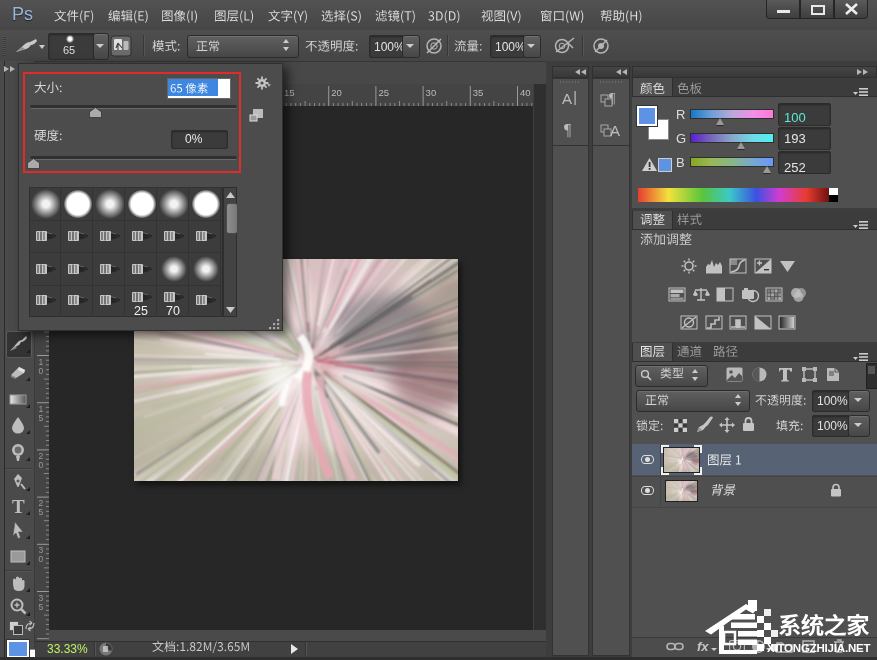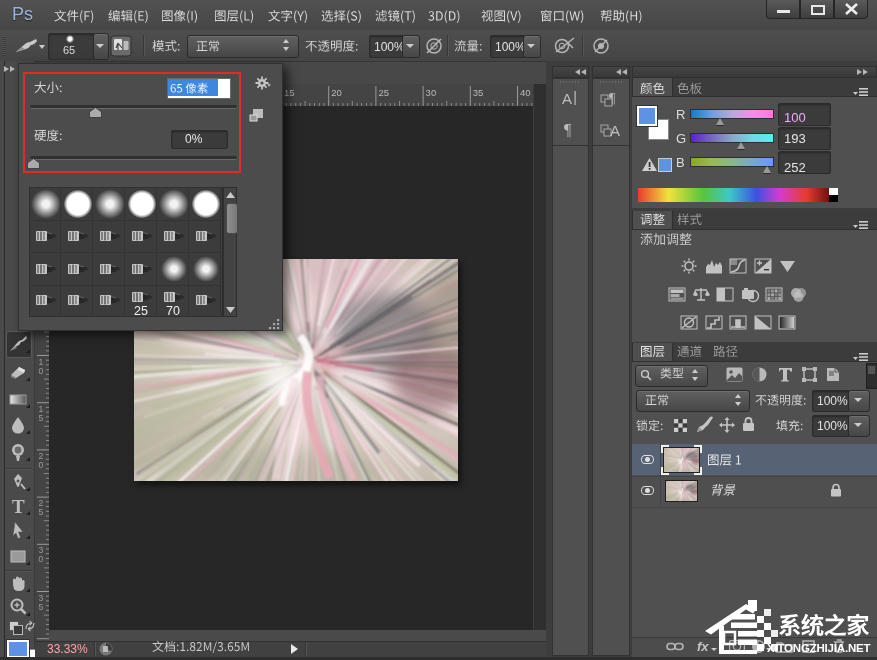--- a/index.html
+++ b/index.html
@@ -815,21 +815,21 @@
       <rect x="6" y="6.4" width="9" height="1.6" fill="#ccc"></rect>
     </svg></div>
 <div class="pbody" style="top:96.5px;height:111px"></div>
 <div class="abs" style="left:648px;top:119px;width:19px;height:19px;background:#fff;border:1px solid #888"></div>
 <div class="abs" style="left:637px;top:106px;width:20px;height:20px;background:#fff;box-shadow:0 0 0 1px #333"></div>
 <div class="abs" style="left:639px;top:108px;width:16px;height:16px;background:#5e92e2"></div>
 <div class="txt" style="left:676px;top:106.5px;font-size:13px;color:#ddd">R</div>
 <div class="abs" style="left:690px;top:109.0px;width:82px;height:8px;background:linear-gradient(90deg,#1478c8,#6f9fd8,#b8a8d8,#f090e8,#ff78d8);border:1px solid #2e2e2e"></div>
 <div class="slider-tri" style="left:716px;top:117.5px"></div>
 <div class="well" style="left:778px;top:102.5px;width:51px;height:21px"></div>
-<div class="txt" style="left:784px;top:110px;font-size:13px;color:#f0abfc">100</div>
+<div class="txt" style="left:784px;top:110px;font-size:13px;color:#5eead4">100</div>
 <div class="txt" style="left:676px;top:130.5px;font-size:13px;color:#ddd">G</div>
 <div class="abs" style="left:690px;top:133.0px;width:82px;height:8px;background:linear-gradient(90deg,#5a20d0,#7868b8,#88a8c8,#70d8e8,#50f0f0);border:1px solid #2e2e2e"></div>
 <div class="slider-tri" style="left:737px;top:141.5px"></div>
 <div class="well" style="left:778px;top:126.5px;width:51px;height:21px"></div>
 <div class="txt" style="left:784px;top:130.5px;font-size:13px;color:#e4e4e4">193</div>
 <div class="txt" style="left:676px;top:154.5px;font-size:13px;color:#ddd">B</div>
 <div class="abs" style="left:690px;top:157.0px;width:82px;height:8px;background:linear-gradient(90deg,#88a820,#98b858,#88b888,#78a8d0,#6898f8);border:1px solid #2e2e2e"></div>
 <div class="slider-tri" style="left:763px;top:165.5px"></div>
 <div class="well" style="left:778px;top:150.5px;width:51px;height:21px"></div>
 <div class="txt" style="left:784px;top:160px;font-size:13px;color:#e4e4e4">252</div>
@@ -1115,21 +1115,21 @@
   </svg><div class="abs" style="left:26px;top:612px;width:0;height:0;border-left:4px solid transparent;border-bottom:4px solid #1e1e1e"></div>
 <div class="abs" style="left:9px;top:621px;width:8px;height:8px;background:#cfcfcf;border:1px solid #555"></div>
 <div class="abs" style="left:13px;top:625px;width:8px;height:8px;background:#3a3a3a;border:1px solid #bbb"></div>
 <svg class="abs" style="left:24px;top:620px" width="12" height="12" viewBox="0 0 12 12">
     <path d="M2 9 Q2 3 8 3 M8 3 L5.5 1 M8 3 L5.5 5 M10 3 Q10 9 4 9 M4 9 L6.5 7 M4 9 L6.5 11" stroke="#bbb" stroke-width="1.2" fill="none"></path>
   </svg>
 <div class="abs" style="left:27px;top:649px;width:11px;height:10px;background:#fff;border:1px solid #888"></div>
 <div class="abs" style="left:7px;top:640px;width:22px;height:18px;background:#fff;box-shadow:0 0 0 1px #333"></div>
 <div class="abs" style="left:9px;top:642px;width:18px;height:14px;background:#5e92e2"></div>
 <div class="abs" id="statusbar"></div>
-<div class="txt" style="left:47px;top:642px;color:#fca5a5">33.33%</div>
+<div class="txt" style="left:47px;top:642px;color:#bef264">33.33%</div>
 <div class="abs" style="left:94px;top:642px;width:1px;height:14px;background:#333;border-right:1px solid #555"></div>
 <svg class="abs" style="left:99px;top:642px" width="14" height="14">
     <circle cx="7" cy="7" r="6.5" fill="#777"></circle>
     <path d="M7 7 L7 1 A6 6 0 0 1 12.5 9 Z" fill="#3a3a3a"></path>
     <rect x="4" y="4" width="5" height="6" fill="#ccc" opacity=".8"></rect>
   </svg>
 <svg class="abs" style="left:288px;top:643px" width="12" height="12">
     <path d="M3 1 L10 6 L3 11 Z" fill="#e8e8e8"></path>
   </svg>
 <div class="abs" style="left:305px;top:642px;width:1px;height:14px;background:#333;border-right:1px solid #555"></div>

